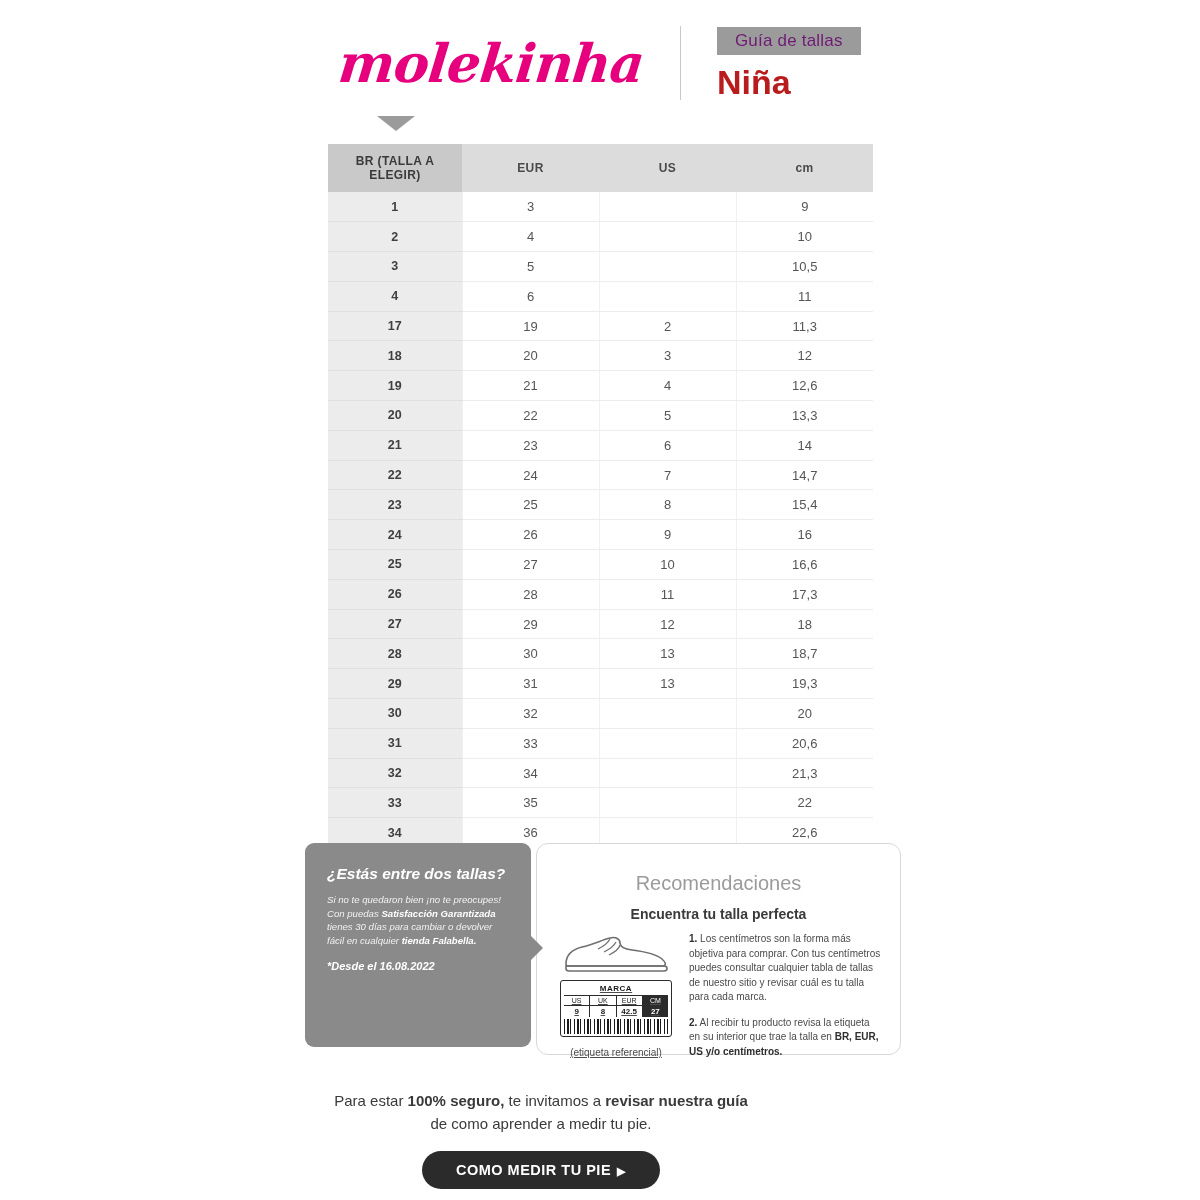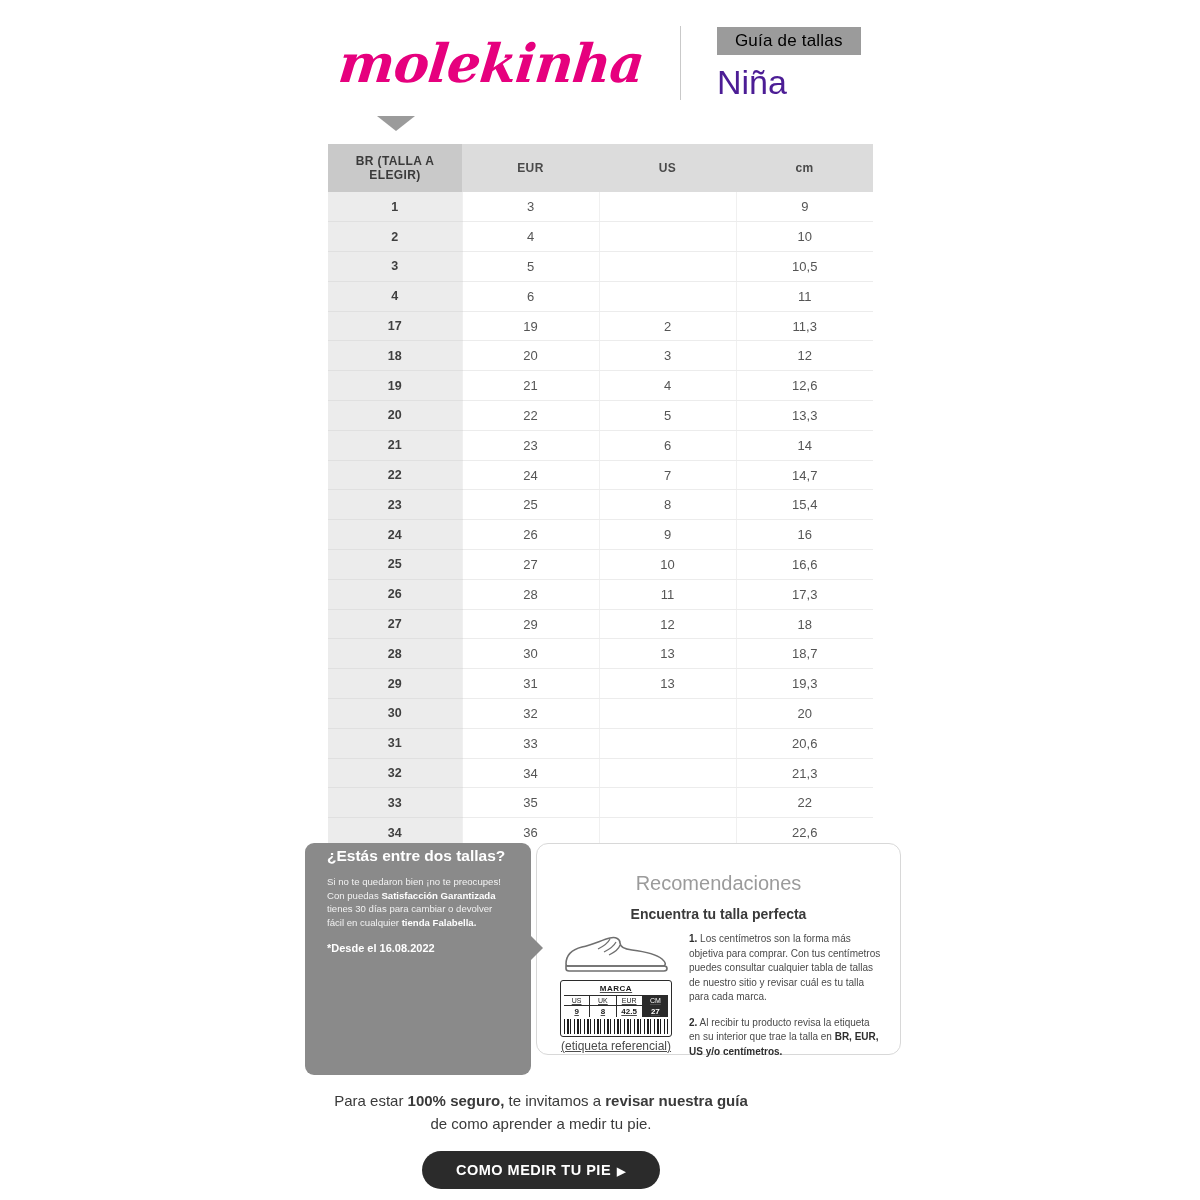--- a/index.html
+++ b/index.html
@@ -42,30 +42,30 @@
     background: #c9c9c9;
   }
   .header-right {
     padding-left: 36px;
     display: flex;
     flex-direction: column;
     align-items: flex-start;
   }
   .guia-badge {
     background: #9b9b9b;
-    color: #000000;
+    color: #701a75;
     font-size: 17px;
     padding: 5px 18px 6px 18px;
     letter-spacing: .2px;
     line-height: 1;
   }
   .nina {
     font-size: 34px;
-    font-weight: normal;
-    color: #4c1d95;
+    font-weight: bold;
+    color: #b91c1c;
     margin-top: 10px;
     line-height: 1;
   }
 
   
   .arrow-wrap {
     position: absolute;
     left: 329px;
     top: 116px;
     width: 134px;
@@ -127,25 +127,26 @@
   .panels {
     position: absolute;
     left: 305px;
     top: 843px;
     width: 596px;
     height: 212px;
   }
   .gray-panel {
     position: absolute;
     left: 0; top: 0;
-    width: 226px; height: 232px;
+    width: 226px; height: 204px;
     background: #8a8a8a;
     color: #fff;
     border-radius: 9px;
-    padding: 4px 20px 0 22px;
+    padding: 22px 20px 0 22px;
+    font-style: italic;
   }
   .gray-panel h3 {
     margin: 0 0 11px 0;
     font-size: 15.5px;
     font-weight: bold;
     line-height: 1.1;
   }
   .gray-panel p {
     margin: 0 0 12px 0;
     font-size: 9.6px;
@@ -237,23 +238,23 @@
   .tag-vals .hl { background: #2b2b2b; color: #fff; }
   .barcode {
     height: 15px;
     margin-top: 2px;
     background: repeating-linear-gradient(to right,
       #1a1a1a 0 1px, #fff 1px 3px, #1a1a1a 3px 5px, #fff 5px 6px,
       #1a1a1a 6px 7px, #fff 7px 10px);
   }
   .tag-caption {
     text-align: center;
-    font-size: 12px;
+    font-size: 10px;
     color: #4a4a4a;
-    margin-top: 2px;
+    margin-top: 10px;
   }
 
   
   .footer {
     position: absolute;
     left: 0; top: 1090px;
     width: 1082px;
     text-align: center;
   }
   .footer .l1 { font-size: 15px; color: #3a3a3a; line-height: 1.5; }

